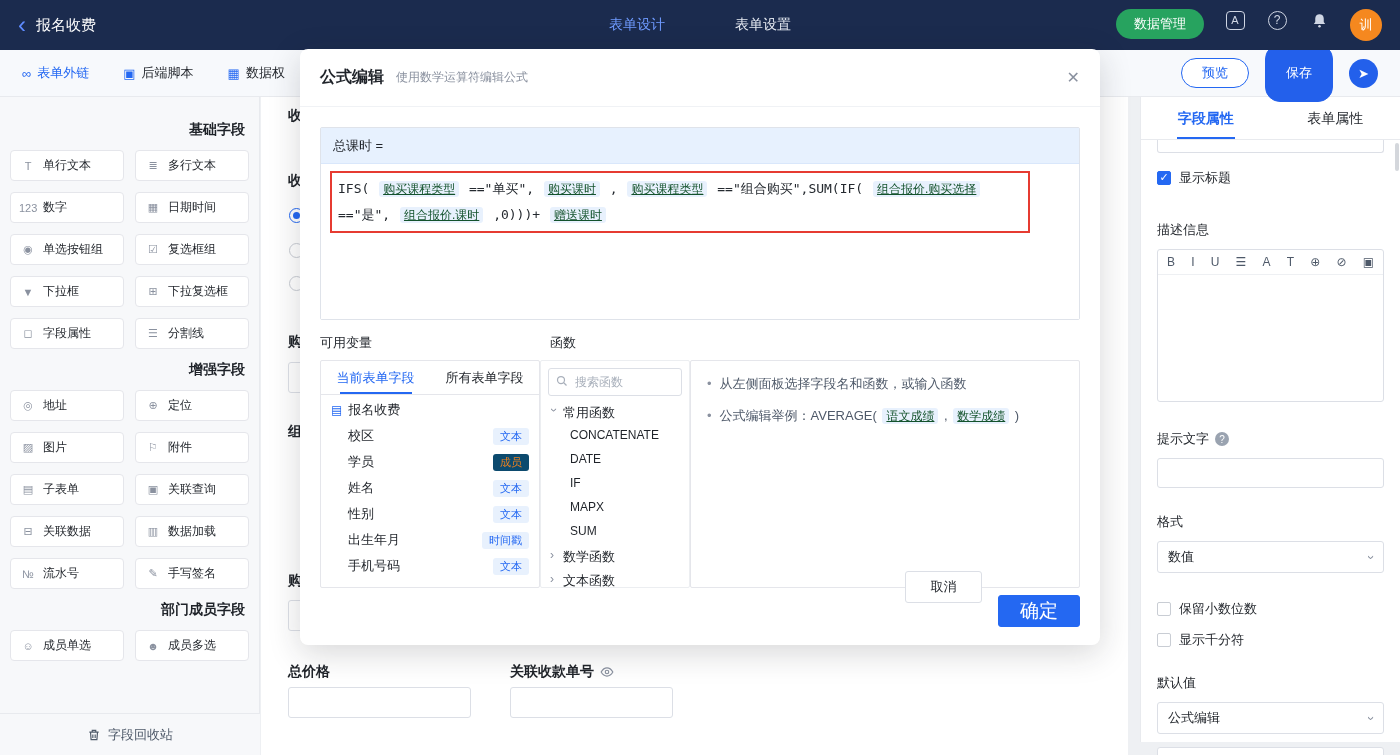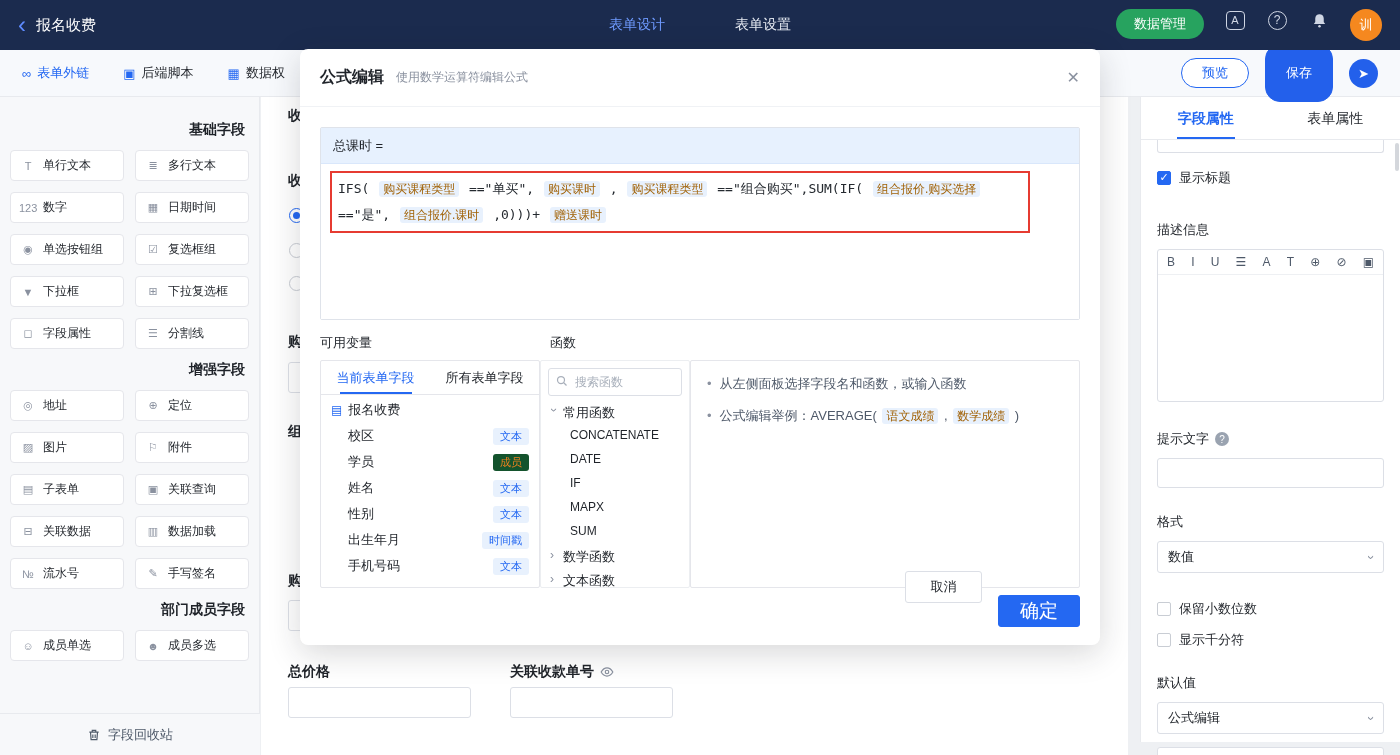--- a/index.html
+++ b/index.html
@@ -76,34 +76,34 @@
   .modal { position:absolute; left:300px; top:49px; width:800px; height:596px; background:#fff; border-radius:8px; box-shadow:0 8px 32px rgba(31,35,41,.18); z-index:100; }
   .modal-hd { height:58px; display:flex; align-items:center; padding:0 20px; border-bottom:1px solid #f0f2f5; }
   .modal-title { font-size:16px; font-weight:bold; }
   .modal-sub { font-size:12px; color:#8a919f; margin-left:12px; }
   .modal-x { margin-left:auto; color:#8a919f; font-size:16px; cursor:pointer; }
   .modal-body { padding:20px; position:relative; height:538px; }
   .formula-box { border:1px solid #dfe3ea; border-radius:2px; }
   .formula-target { background:#e7f1fe; border-bottom:1px solid #d9e7fb; height:36px; line-height:36px; padding:0 12px; font-size:13px; color:#1f2329; }
   .formula-body { background:#fff; height:155px; padding:7px 9px; font-family:"DejaVu Sans Mono","Liberation Mono",monospace; font-size:13px; color:#24292f; line-height:25px; }
   .red-frame { border:2px solid #e63b31; width:700px; padding:3px 6px; }
-  .token { background:#e8f1fd; color:#a16207; border-radius:3px; padding:1px 4px; margin:0 2px; font-size:12px; font-family:"Liberation Sans","DejaVu Sans",sans-serif; cursor:pointer; }
+  .token { background:#e8f1fd; color:#14532d; border-radius:3px; padding:1px 4px; margin:0 2px; font-size:12px; font-family:"Liberation Sans","DejaVu Sans",sans-serif; cursor:pointer;text-decoration:underline; }
   .panel-labels { display:flex; margin-top:14px; font-size:13px; color:#1f2329; }
   .panel-labels .l1 { width:230px; }
   .panels { display:flex; margin-top:8px; height:228px; }
   .vars-panel { width:220px; border:1px solid #e5e6eb; border-radius:2px; overflow:hidden; }
   .var-tabs { display:flex; height:34px; border-bottom:1px solid #e5e6eb; }
   .vtab { flex:1; text-align:center; line-height:33px; font-size:13px; color:#1f2329; cursor:pointer; position:relative; }
   .vtab.active { color:#2468f2; }
   .vtab.active::after { content:""; position:absolute; left:50%; transform:translateX(-50%); bottom:0; width:72px; height:2px; background:#2468f2; }
   .form-row { display:flex; align-items:center; gap:6px; padding:6px 10px 4px; font-size:13px; cursor:pointer; }
   .form-row .doc { color:#2468f2; font-size:12px; }
   .field-row { display:flex; align-items:center; justify-content:space-between; padding:4px 10px 4px 27px; font-size:13px; cursor:pointer; }
   .badge { font-size:11px; padding:1px 7px; border-radius:3px; background:#e8f1fd; color:#2468f2; }
-  .badge.orange { background:#14532d; color:#f0821e; }
+  .badge.orange { background:#0c4a6e; color:#f0821e; }
   .fns-panel { width:150px; border:1px solid #eceef1; border-radius:2px; padding:7px 7px; overflow:hidden; }
   .search-box { position:relative; }
   .search-box input { width:100%; height:28px; border:1px solid #dcdfe6; border-radius:3px; padding:0 8px 0 26px; font-size:12px; color:#1f2329; outline:none; font-family:inherit; }
   .search-box input::placeholder { color:#a9b0bb; }
   .search-box svg { position:absolute; left:8px; top:7px; }
   .fn-list { margin-top:8px; }
   .fn-row { display:flex; align-items:flex-start; height:24px; font-size:12px; color:#1f2329; padding-left:22px; cursor:pointer; }
   .fn-row.is-group { padding-left:2px; font-size:13px; }
   .fn-row .chev { display:none; }
   .fn-row.is-group .chev { display:inline-block; color:#8a919f; margin-right:5px; font-size:12px; width:8px; }

